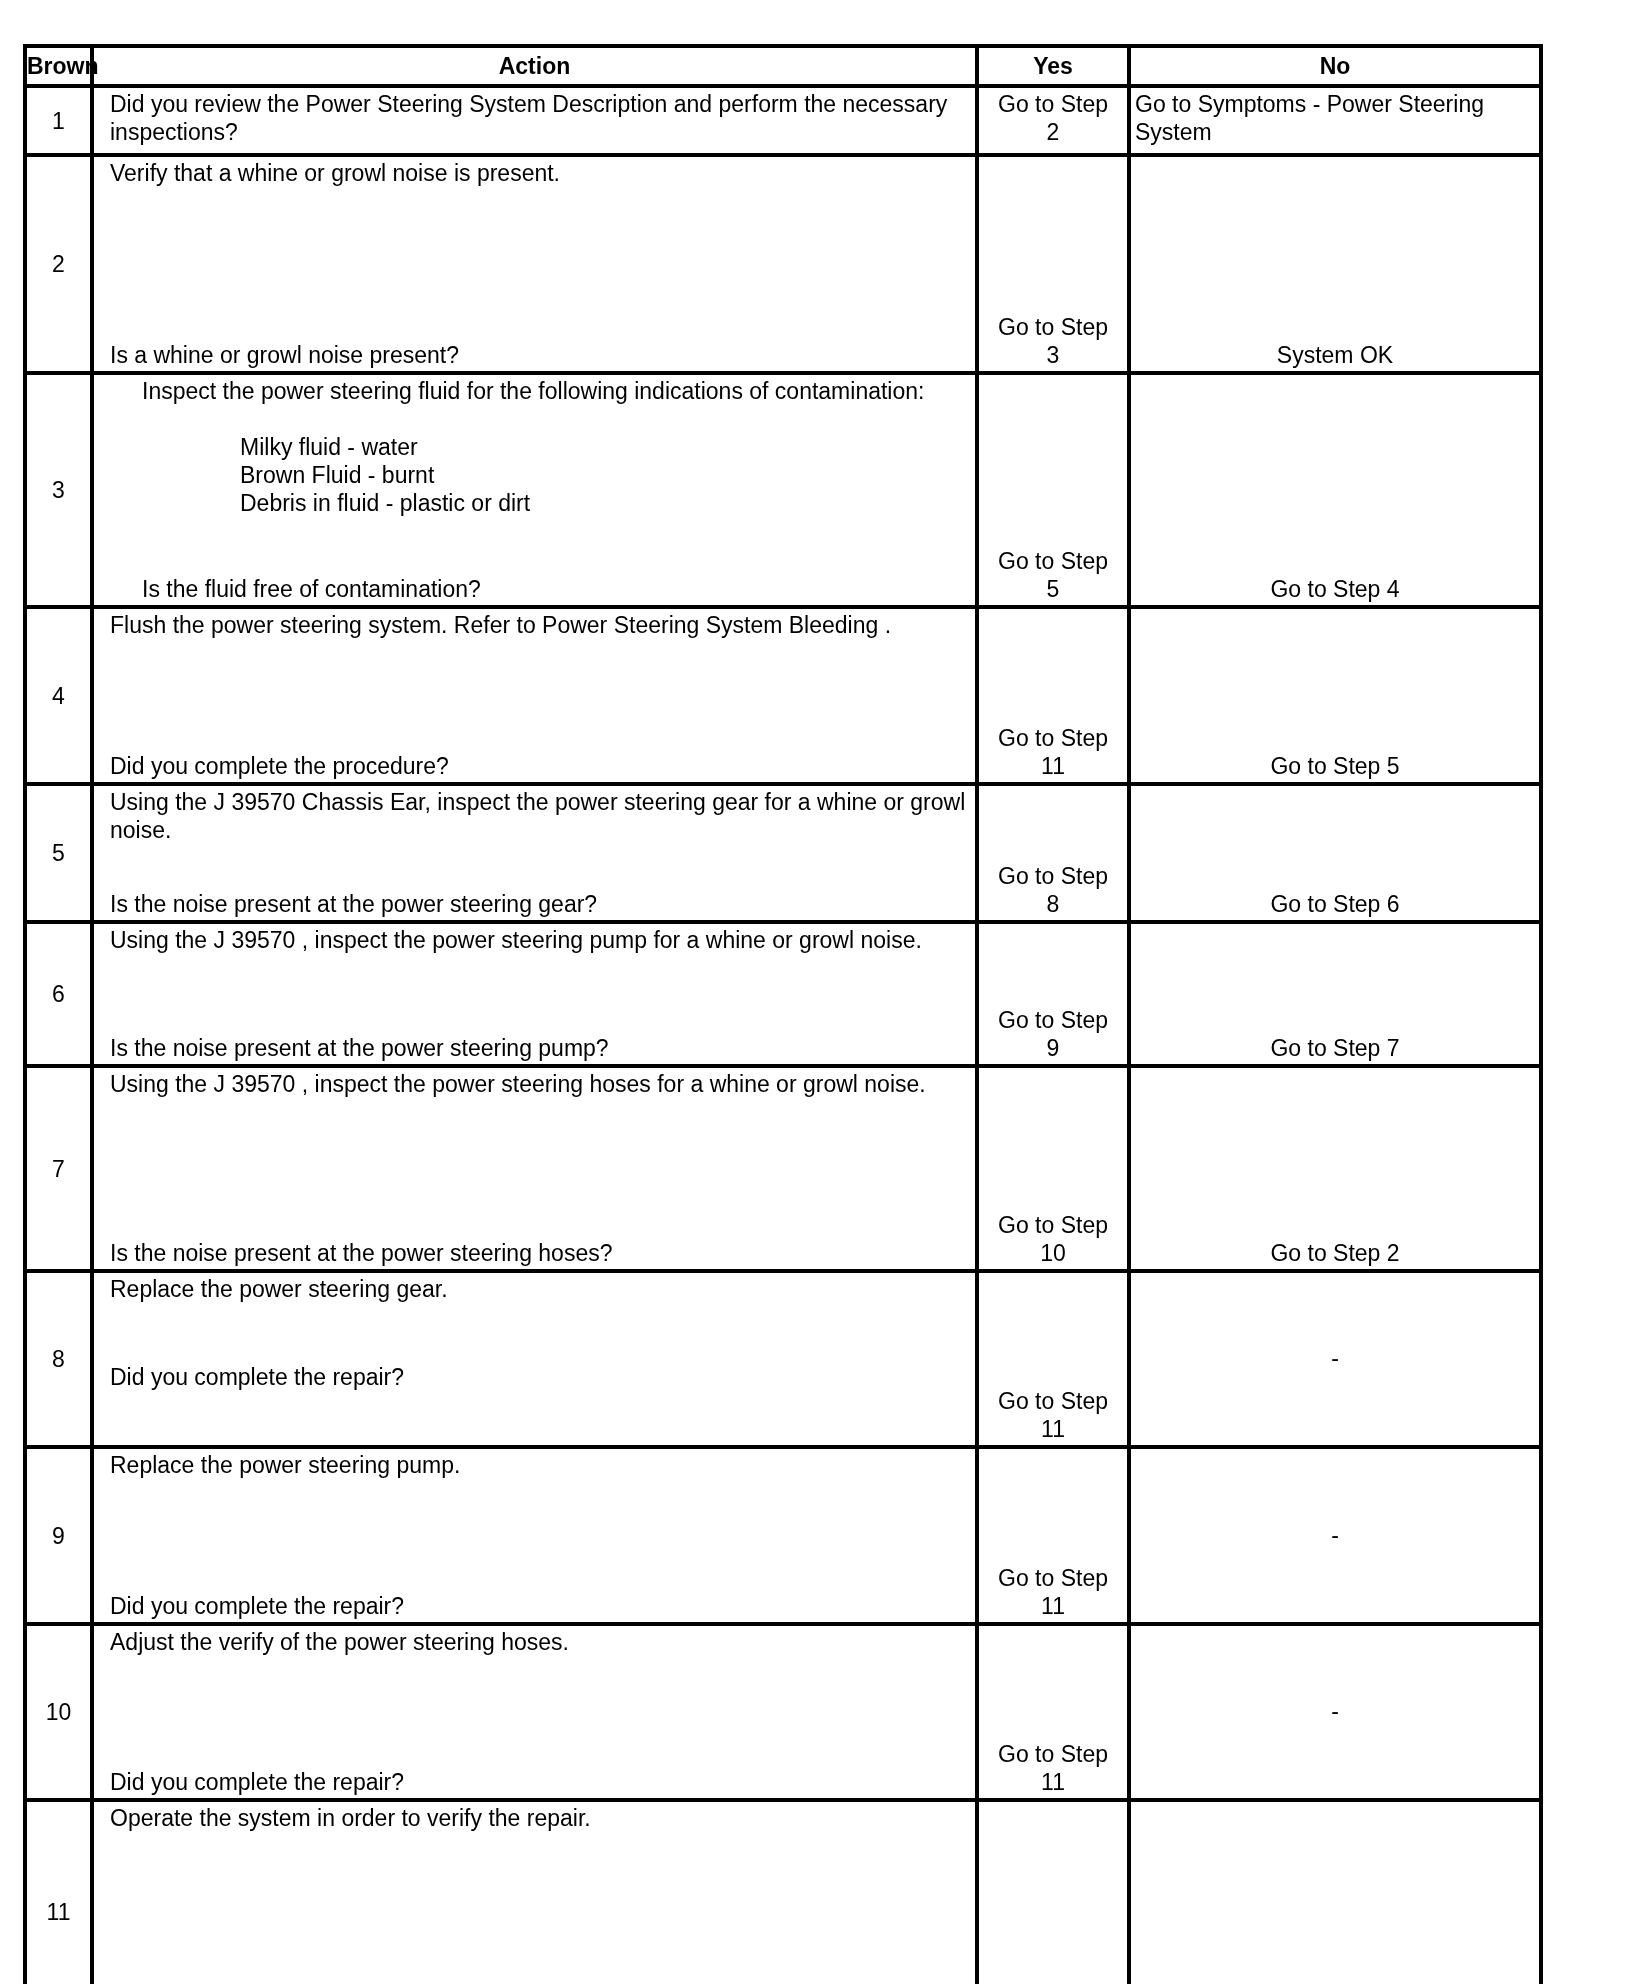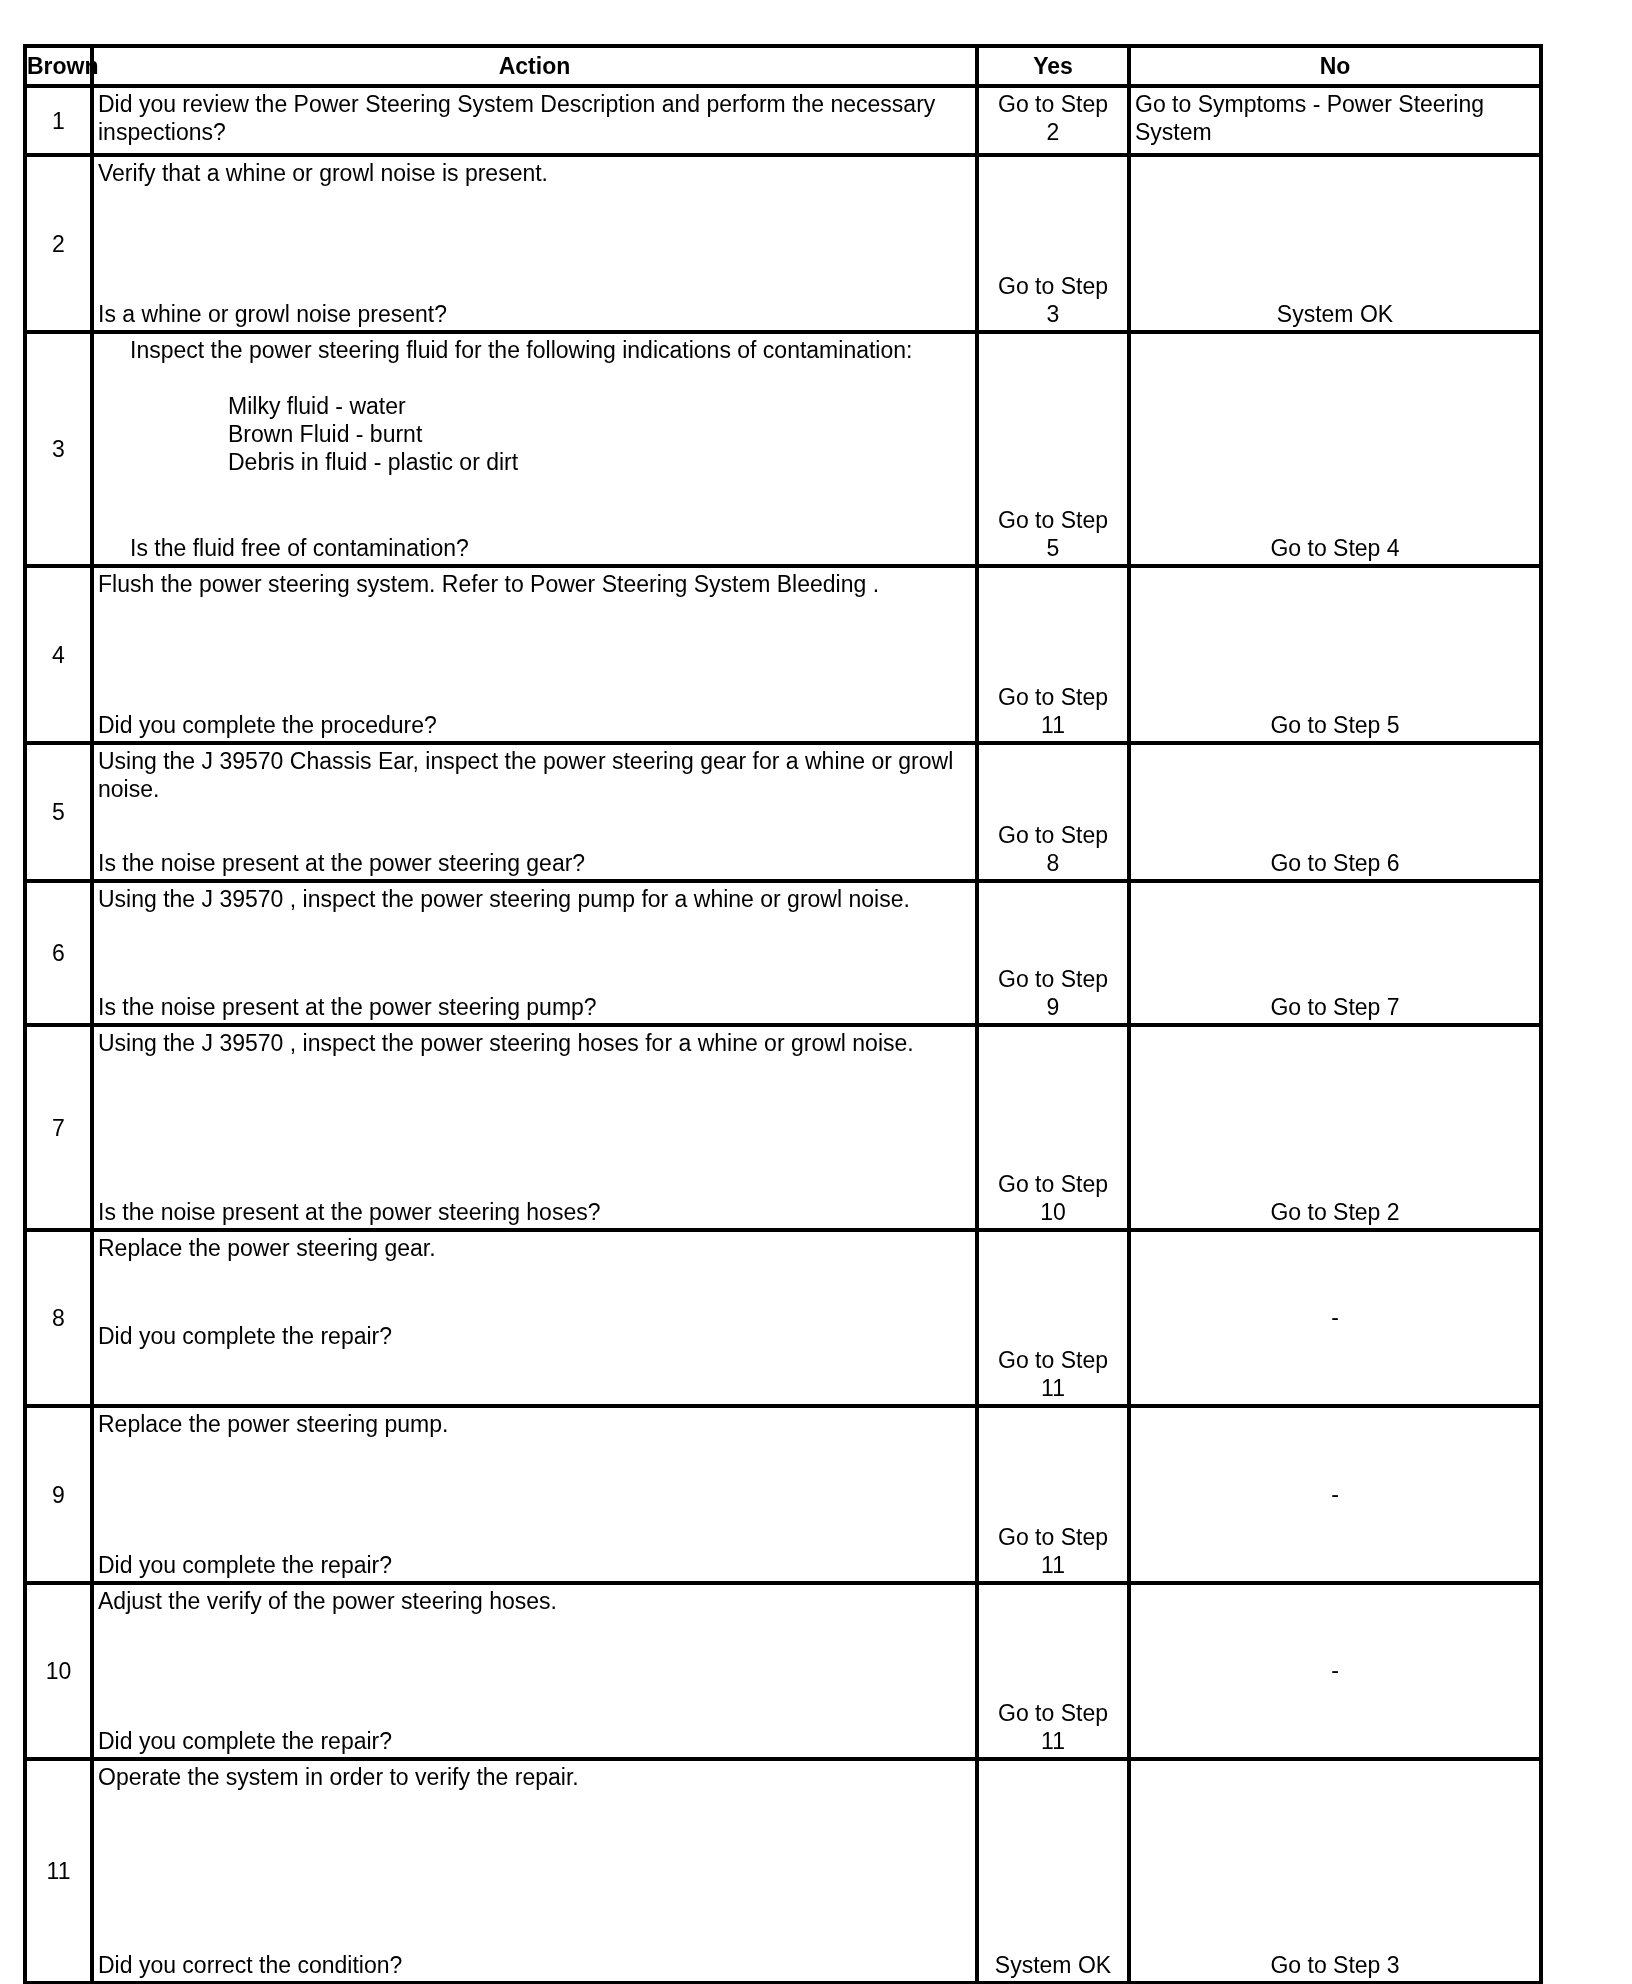--- a/index.html
+++ b/index.html
@@ -4,21 +4,21 @@
 <style>
   html, body { margin: 0; padding: 0; background: #ffffff; }
   body { width: 1632px; height: 1984px; position: relative; overflow: hidden;
          font-family: "Liberation Sans", sans-serif; color: #000; }
   .tbl { position: absolute; left: 23px; top: 44px; width: 1516px;
          border-collapse: collapse; table-layout: fixed; font-size: 23px; line-height: 28px; }
   .tbl td, .tbl th { border: 4px solid #000; padding: 0; vertical-align: top; }
   .tbl th { font-weight: bold; text-align: center; vertical-align: middle; height: 36px; }
   .tbl td.step { text-align: center; vertical-align: middle; }
   .cell { position: relative; height: 100%; }
-  .act { padding: 2px 4px 0 4px; display: flex; flex-direction: column; justify-content: space-between; box-sizing: border-box; }
+  .act { padding: 2px 4px 0 4px; display: flex; flex-direction: column; justify-content: space-between; box-sizing: border-box; margin-left: 12px; }
   .act .q { padding-bottom: 2px; }
   .yes { text-align: center; vertical-align: bottom !important; padding-bottom: 2px !important; }
   .no { text-align: center; vertical-align: bottom !important; padding-bottom: 2px !important; }
   .no.left { text-align: left; vertical-align: top !important; padding: 2px 4px 0 4px !important; }
   .no.mid { vertical-align: middle !important; }
   .yes.top { vertical-align: top !important; padding-top: 2px !important; }
   .bullets { padding-left: 98px; margin-top: 28px; }
 </style>
 </head>
 <body>
@@ -54,21 +54,21 @@
     </td>
     <td class="yes top">
           <div>Go to Step</div>
           <div>2</div>
         </td>
     <td class="no left">Go to Symptoms - Power Steering System</td>
   </tr>
       <tr style="height: 177px;">
     <td class="step">2</td>
     <td>
-      <div class="cell act" style="height: 173px;">
+      <div class="cell act" style="height: 214px;">
         <div>
           <div class="lines">
                 <div>Verify that a whine or growl noise is present.</div>
               </div>
 
         </div>
         <div class="q">Is a whine or growl noise present?</div>
       </div>
     </td>
     <td class="yes">

